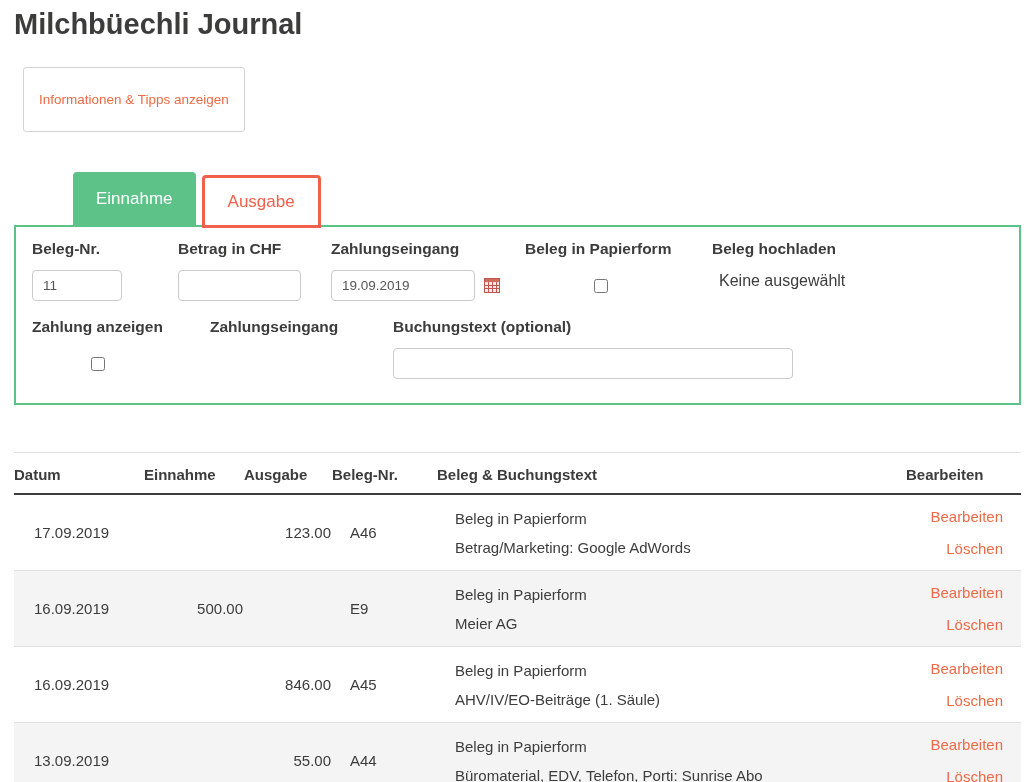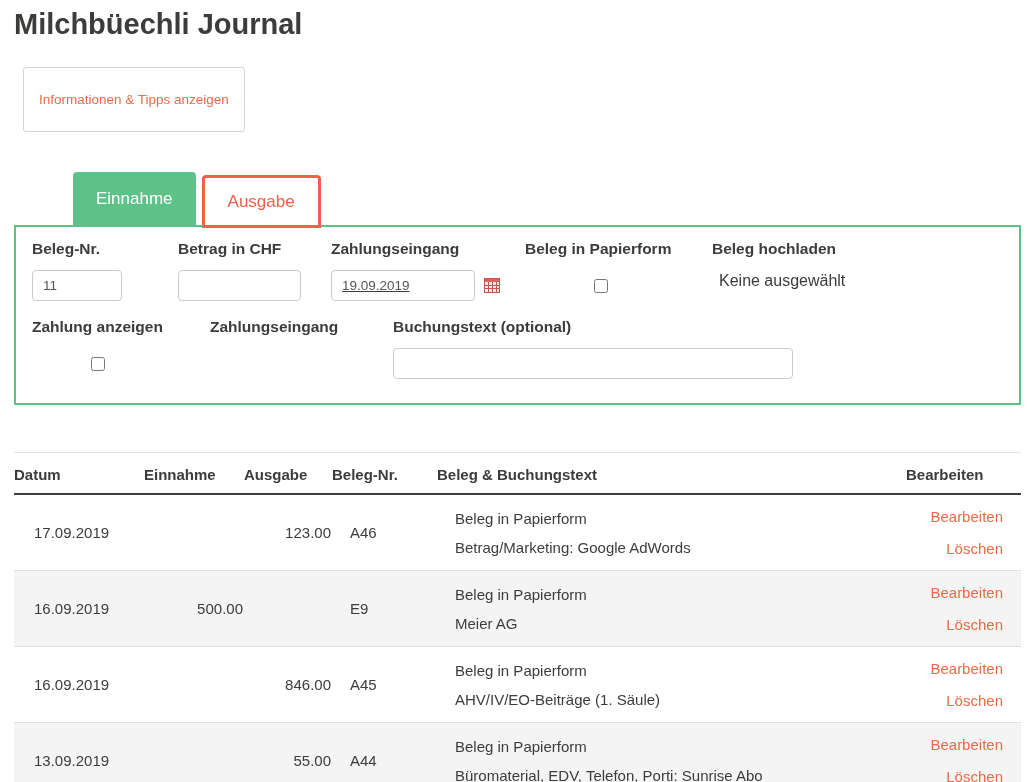--- a/index.html
+++ b/index.html
@@ -40,21 +40,21 @@
     margin-left:6px;height:53px;position:relative;z-index:2;margin-bottom:-3px;
   }
   
   .panel{
     border:2px solid var(--green);
     height:180px;padding:13px 16px 0 16px;
   }
   .form-row{display:flex;align-items:flex-start;}
   .fgroup{flex:none;}
   .flabel{font-size:15.5px;font-weight:bold;color:var(--dark);}
-  .fctrl{margin-top:12px;text-decoration:underline;}
+  .fctrl{margin-top:12px;}
   input[type=text]{
     height:31px;border:1px solid #cbcbcb;border-radius:4px;
     padding:0 10px;font-size:13.5px;color:#555;font-family:inherit;outline:none;
     background:#fff;
   }
   .inp-belegnr{width:90px;}
   .inp-betrag{width:123px;}
   .inp-date{width:144px;background:#ebebeb;color:#8a8a8a;}
   .date-wrap{display:flex;align-items:center;}
   .cal-icon{margin-left:9px;display:inline-block;line-height:0;cursor:pointer;}

